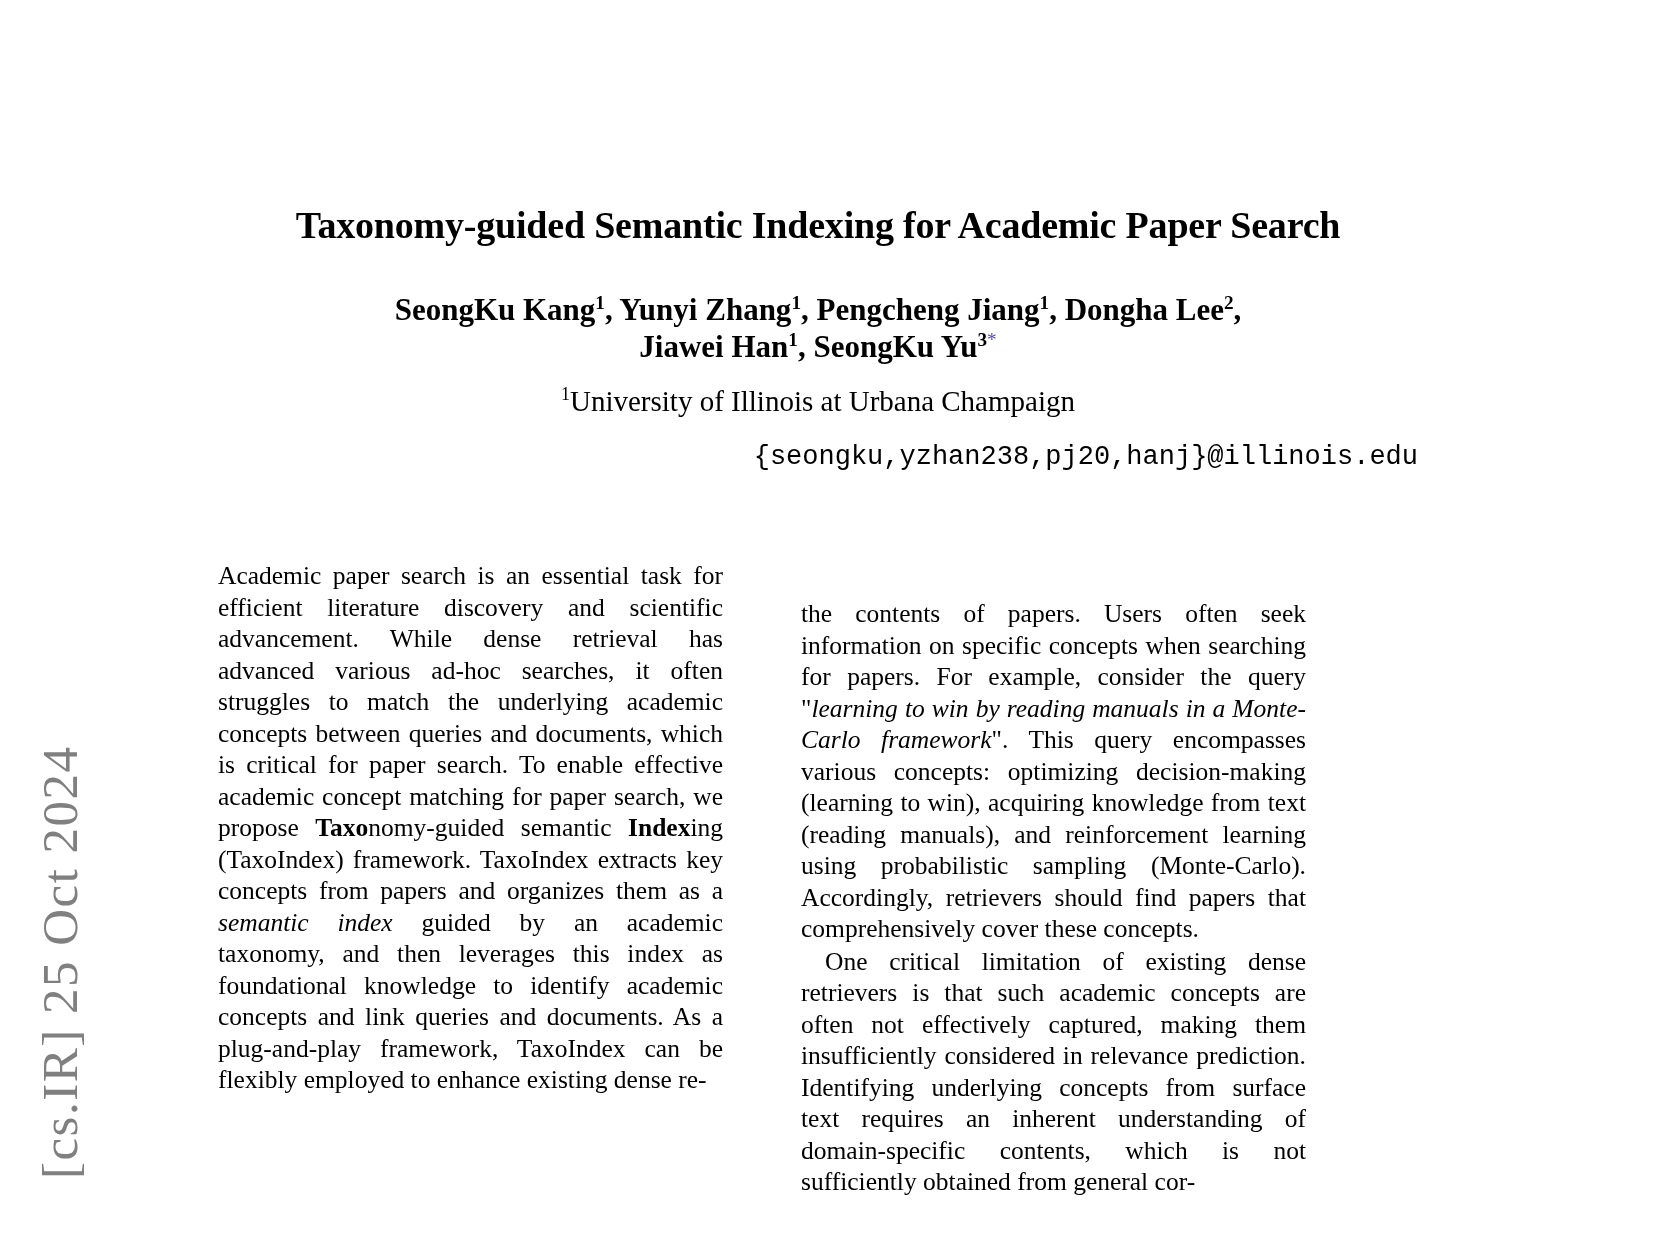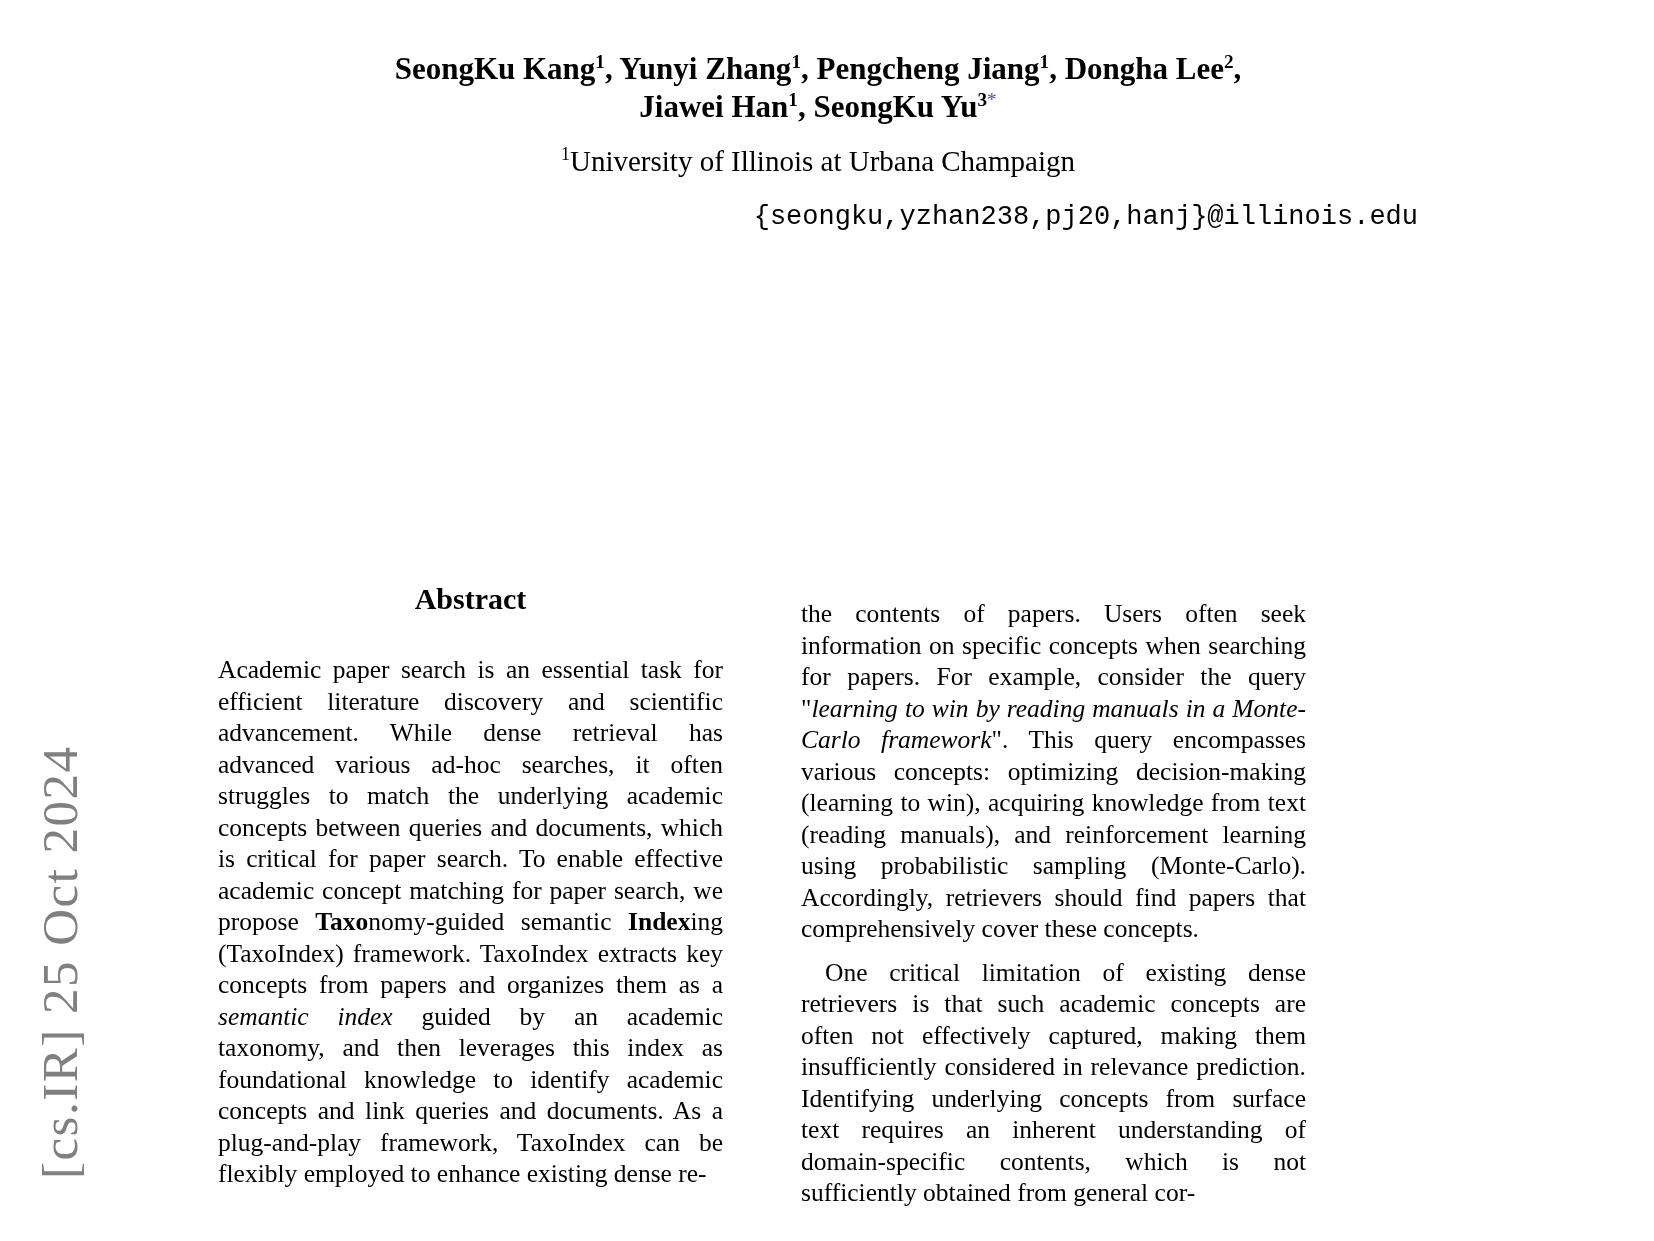--- a/index.html
+++ b/index.html
@@ -57,21 +57,21 @@
     letter-spacing: -0.2px;
     margin: 0;
     padding-top: 203px;
     line-height: 1.2;
   }
 
   .authors {
     text-align: center;
     font-size: 31px;
     font-weight: bold;
-    margin: 8px;
+    margin: 0;
     padding-top: 42px;
     line-height: 1.22;
   }
   .authors sup { font-size: 0.62em; font-weight: bold; vertical-align: super; line-height: 0; }
   .star { color: #4a4ad0; font-weight: normal; }
 
   .affil {
     text-align: center;
     font-size: 29px;
     margin: 11px;
@@ -116,56 +116,56 @@
   }
 
   .body-text {
     font-size: 25.5px;
     line-height: 31.5px;
     text-align: justify;
     text-justify: inter-word;
     margin: 0;
     hyphens: none;
   }
-  .body-text + .body-text { margin-top: 12px; }
+  .body-text + .body-text { margin-top: 1px; }
   .indent { text-indent: 24px; }
   .col-right { padding-top: 22px; }
   .col-right .body-text:first-child { margin-top: 16px; }
   b.em { font-weight: bold; }
   i.em { font-style: italic; }
 </style>
 </head>
 <body>
 
 <div class="page">
 
   <div class="arxiv-stamp">
     <span class="stamp-text">[cs.IR]  25 Oct 2024</span>
   </div>
 
   <div class="content">
 
+    <h1 class="paper-title">Taxonomy-guided Semantic Indexing for Academic Paper Search</h1>
 
     <div class="authors">
       <span>SeongKu Kang</span><sup>1</sup><span>, </span><span>Yunyi Zhang</span><sup>1</sup><span>, </span><span>Pengcheng Jiang</span><sup>1</sup><span>, </span><span>Dongha Lee</span><sup>2</sup><span>,</span><br>
       <span>Jiawei Han</span><sup>1</sup><span>, </span><span>SeongKu Yu</span><sup><span>3</span><span class="star">*</span></sup>
     </div>
 
     <div class="affil">
       <sup>1</sup><span>University of Illinois at Urbana Champaign</span>
     </div>
 
     <div class="emails">
       <span>{seongku,yzhan238,pj20,hanj}@illinois.edu</span>
     </div>
 
     <div class="columns">
 
       <div class="col col-left">
-        <div class="abstract-heading">Abstract</div>
         <p class="body-text"><span>Academic paper search is an essential task for efficient literature discovery and scientific advancement. While dense retrieval has advanced various ad-hoc searches, it often struggles to match the underlying academic concepts between queries and documents, which is critical for paper search. To enable effective academic concept matching for paper search, we propose </span><b class="em">Taxo</b><span>nomy-guided semantic </span><b class="em">Index</b><span>ing (TaxoIndex) framework. TaxoIndex extracts key concepts from papers and organizes them as a </span><i class="em">semantic index</i><span> guided by an academic taxonomy, and then leverages this index as foundational knowledge to identify academic concepts and link queries and documents. As a plug-and-play framework, TaxoIndex can be flexibly employed to enhance existing dense re-</span></p>
       </div>
 
       <div class="col col-right">
         <p class="body-text"><span>the contents of papers. Users often seek information on specific concepts when searching for papers. For example, consider the query "</span><i class="em">learning to win by reading manuals in a Monte-Carlo framework</i><span>". This query encompasses various concepts: optimizing decision-making (learning to win), acquiring knowledge from text (reading manuals), and reinforcement learning using probabilistic sampling (Monte-Carlo). Accordingly, retrievers should find papers that comprehensively cover these concepts.</span></p>
         <p class="body-text indent">One critical limitation of existing dense retrievers is that such academic concepts are often not effectively captured, making them insufficiently considered in relevance prediction. Identifying underlying concepts from surface text requires an inherent understanding of domain-specific contents, which is not sufficiently obtained from general cor-</p>
       </div>
 
     </div>
   </div>

